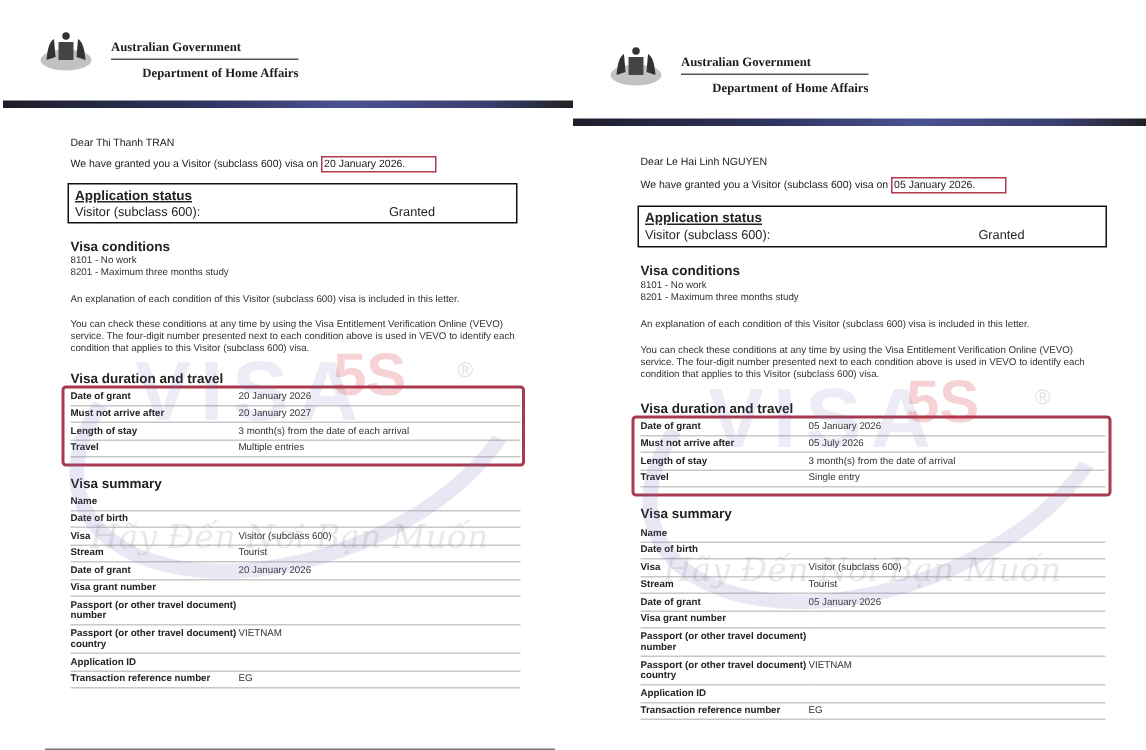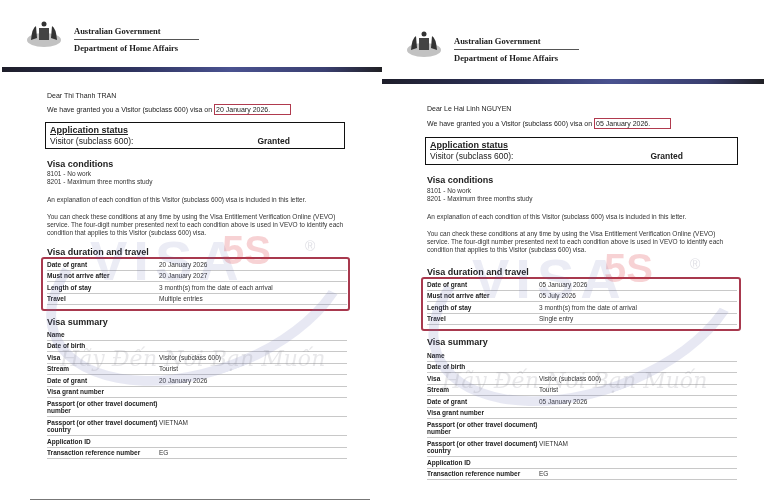--- a/index.html
+++ b/index.html
@@ -4,30 +4,30 @@
 <style>
   html, body { margin:0; padding:0; }
   body { width:764px; height:500px; background:#ffffff; position:relative; overflow:hidden;
          font-family:"Liberation Sans", sans-serif; color:#222; }
   .doc { position:absolute; top:16px; background:#fff; overflow:hidden; }
   .doc.left { left:0; width:382px; height:500px; }
   .doc.right { left:382px; width:382px; height:500px; }
   .crest { position:absolute; width:36px; height:30px; }
   .gov { position:absolute; font-family:"Liberation Serif", serif; font-weight:bold; font-size:8.5px; color:#1c1c1c; }
   .gov .l1 { display:block; padding-bottom:3px; border-bottom:1px solid #555; width:125px; }
-  .gov .l2 { display:block; padding-top:3px; }
+  .gov .l2 { display:block; padding-top:3px;text-align:right; }
   .bar { position:absolute; height:5px;
          background:linear-gradient(90deg,#1e1e2a 0%,#2f3460 35%,#4a5290 60%,#3a3f70 85%,#202024 100%); }
   .dear { position:absolute; font-size:7px; }
   .grant-line { position:absolute; font-size:7px; white-space:nowrap; }
   .hl { border:1px solid #b03a4e; padding:1px 20px 1px 1px; }
   .status-box { position:absolute; border:1.5px solid #111; padding:2px 4px; box-sizing:border-box; }
   .status-box .t { font-weight:bold; font-size:9px;text-decoration:underline; }
   .status-box .row { display:flex; font-size:8.5px; margin-top:1px; }
-  .status-box .row .v { font-weight:bold; margin-left:auto; margin-right:50px; }
+  .status-box .row .v { font-weight:normal; margin-left:auto; margin-right:50px; }
   .h2 { font-weight:bold; font-size:9px; position:absolute; }
   .txt { position:absolute; font-size:6.5px; line-height:8px; color:#333; }
   table.kv { position:absolute; border-collapse:collapse; font-size:6.5px; }
   table.kv td { border-bottom:1px solid #c8c8c8; padding:1.5px 0; vertical-align:top; line-height:7.5px; }
   table.kv td.k { font-weight:bold; width:112px; color:#222; }
   table.kv td.v { color:#333; }
   .redbox { position:absolute; border:2px solid #a8394e; border-radius:3px; }
   .wm-swoosh { position:absolute; border-radius:50%; border:10px solid rgba(120,130,190,0.18);
                border-top-color:transparent; border-right-color:transparent; transform:rotate(-20deg); }
   .wm-text { position:absolute; font-size:56px; font-weight:bold; letter-spacing:6px; color:rgba(90,100,170,0.12); }

